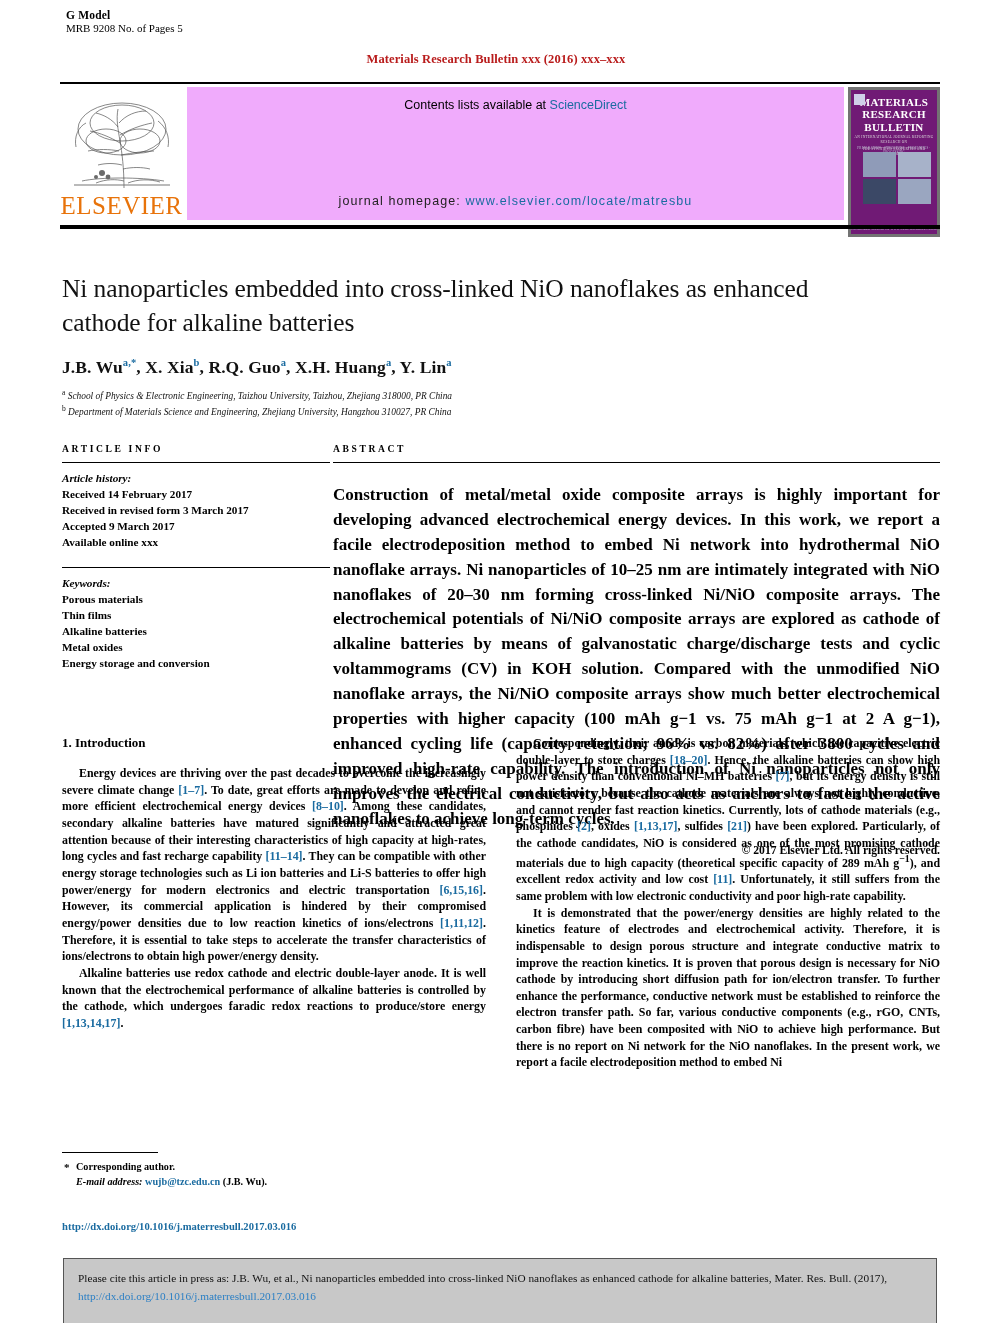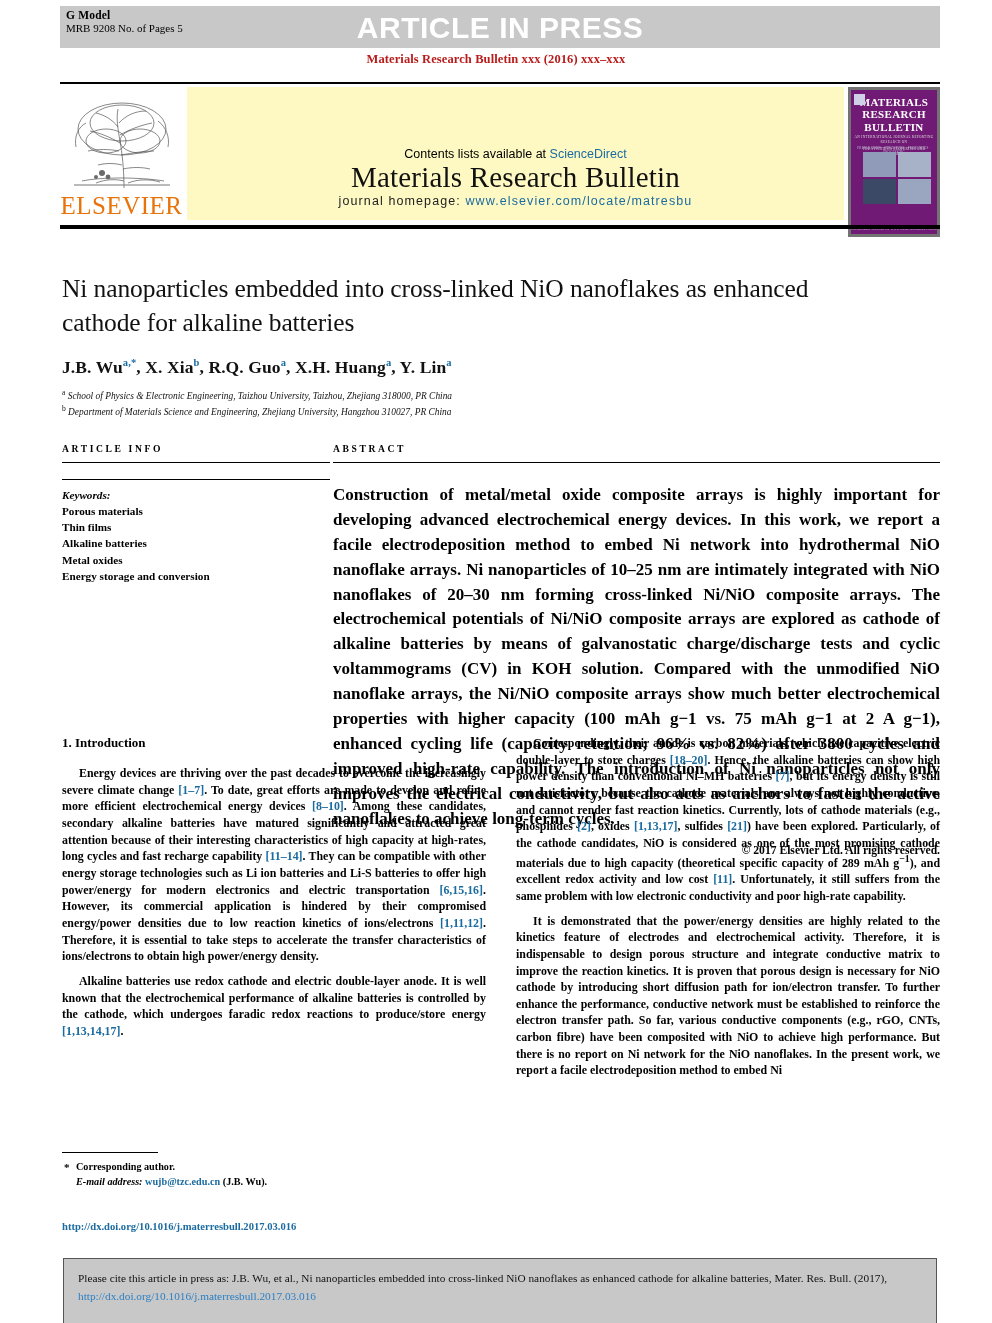--- a/index.html
+++ b/index.html
@@ -56,22 +56,22 @@
     display:flex; flex-direction:column; justify-content:flex-end;
     align-items:center;
   }
   .tree { width:112px; height:100px; }
   .elsevier-word {
     font-family:"Liberation Serif", serif;
     font-size:25px; color:#e8730a; letter-spacing:.5px;
     line-height:1; margin-bottom:2px;
   }
   .mast-center {
-    flex:1 1 auto; background:#fef9c3; margin:0 4px;
-    display:flex; flex-direction:column; justify-content:flex-end;
+    flex:1 1 auto; background:#f0abfc; margin:0 4px;
+    display:flex; flex-direction:column; justify-content:space-between;
     align-items:center; padding:11px 8px 12px 8px;
   }
   .contents {
     font-family:"Liberation Sans", sans-serif;
     font-size:12.5px; color:#000;
   }
   .contents .sd { color:#1a6ba0; }
   .jtitle {
     font-family:"Liberation Serif", serif;
     font-size:29px; color:#111; letter-spacing:.2px;
@@ -177,21 +177,21 @@
   }
   .bcol { width:424px; flex:0 0 424px; position:relative; }
   h2.secnum {
     font-size:13px; font-weight:bold; margin:0 0 14px 0;
     font-family:"Liberation Serif", serif;
   }
   .para {
     font-size:11.9px; line-height:1.40; text-align:justify;
     text-indent:17px; margin:0; font-weight:bold; color:#000;
   }
-  .para + .para { margin-top:8px; }
+  .para + .para { margin-top:0; }
   a.ref, .ref { color:#1a6ba0; text-decoration:none; }
 
   
   .footnote {
     position:absolute; left:62px; top:1152px; width:424px;
   }
   .fn-rule { width:96px; border-top:1.4px solid #000; margin-bottom:6px; }
   .fn-line { font-size:10.2px; line-height:1.5; font-weight:bold; padding-left:14px; position:relative; }
   .fn-line .star { position:absolute; left:2px; top:0px; font-size:11px;}
   .fn-line .em { font-style:italic; }
@@ -211,23 +211,20 @@
     margin:0; font-size:11.3px; line-height:1.55; color:#111;
     font-family:"Liberation Serif", serif;
   }
   .citebox .blue { color:#2b7fc4; }
 </style>
 </head>
 <body>
 
 <div class="page">
 
-  <div class="topbar">
-    <div class="aip">ARTICLE IN PRESS</div>
-  </div>
   <div class="gmodel">
     <div class="l1">G Model</div>
     <div class="l2">MRB 9208 No. of Pages 5</div>
   </div>
 
   <div class="journalline">Materials Research Bulletin xxx (2016) xxx–xxx</div>
 
   <div class="masthead">
     <div class="mast-inner">
 
@@ -260,21 +257,20 @@
           </g>
           <path d="M8 92 H104" stroke="#777" stroke-width="1.1" fill="none"></path>
         </svg>
         <div class="elsevier-word">ELSEVIER</div>
       </div>
 
       <div class="mast-center">
         <div class="contents">
           <span>Contents lists available at </span><span class="sd">ScienceDirect</span>
         </div>
-        <div class="jtitle">Materials Research Bulletin</div>
         <div class="homepage">
           <span>journal homepage: </span><span class="url">www.elsevier.com/locate/matresbu</span>
         </div>
       </div>
 
       <div class="cover">
         <div class="clogo"></div>
         <div class="ctitle">
           <div>MATERIALS</div>
           <div>RESEARCH</div>
@@ -304,20 +300,27 @@
       <div><sup>b</sup> <span>Department of Materials Science and Engineering, Zhejiang University, Hangzhou 310027, PR China</span></div>
     </div>
   </div>
 
   <div class="infoarea">
     <div class="ia-head">
 
       <div class="col-info">
         <div class="sec-label">ARTICLE INFO</div>
         <div class="rule-thin"></div>
+        <div class="hist">
+          <div class="it">Article history:</div>
+          <div>Received 14 February 2017</div>
+          <div>Received in revised form 3 March 2017</div>
+          <div>Accepted 9 March 2017</div>
+          <div>Available online xxx</div>
+        </div>
         <div class="kw-rule"></div>
         <div class="kw">
           <div class="it">Keywords:</div>
           <div>Porous materials</div>
           <div>Thin films</div>
           <div>Alkaline batteries</div>
           <div>Metal oxides</div>
           <div>Energy storage and conversion</div>
         </div>
       </div>

